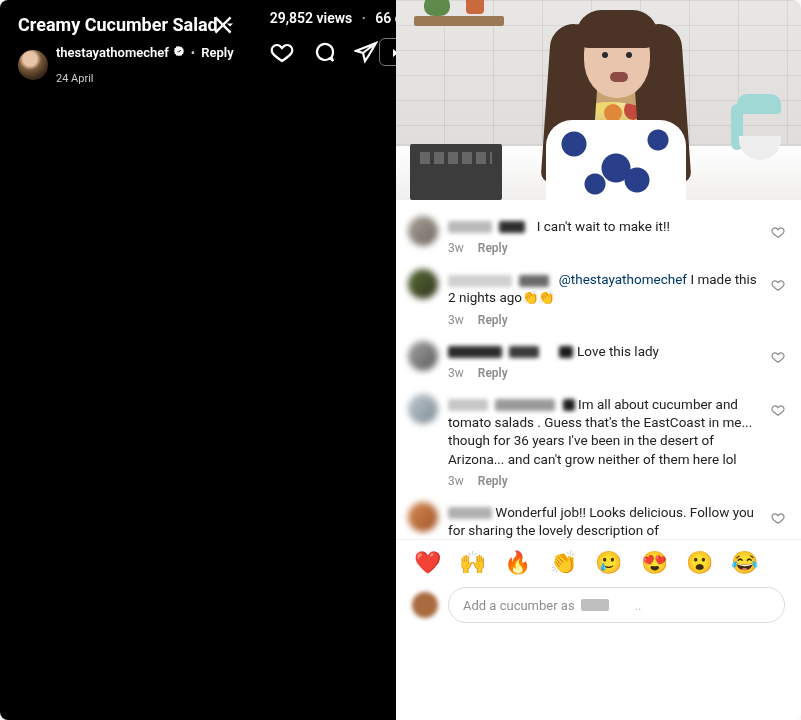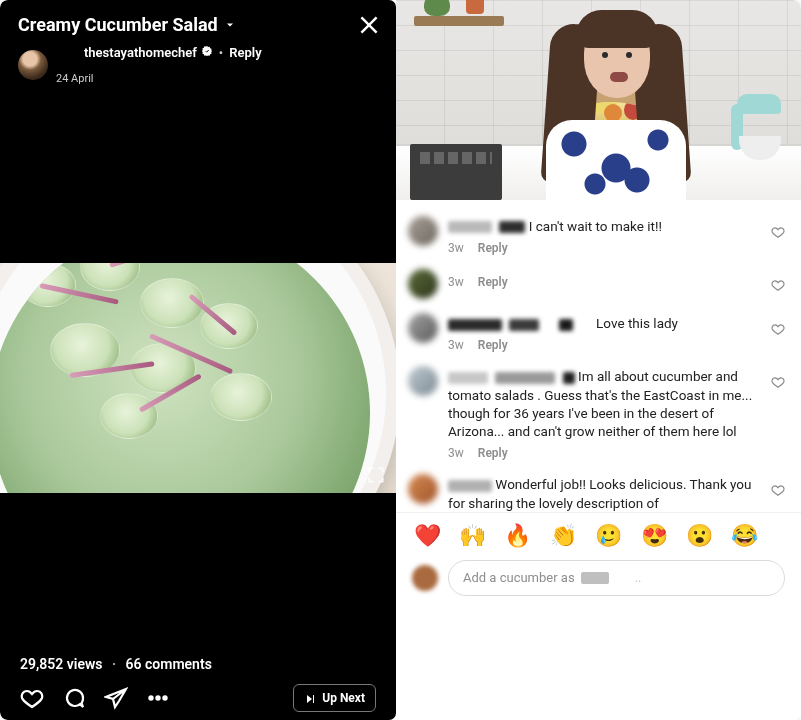--- a/index.html
+++ b/index.html
@@ -14,22 +14,21 @@
       display: flex;
     }
     
     .video-col {
       width: 396px;
       height: 720px;
       background: #000;
       position: relative;
       color: #fff;
       display: flex;
-      flex-direction: column;
-      border-radius: 7px;
+      flex-direction: row;
     }
     .vh-top {
       padding: 14px 14px 24px 18px;
       position: relative;
       flex: 0 0 auto;
     }
     .vh-title {
       font-size: 18px;
       font-weight: 700;
       display: inline-flex;
@@ -59,21 +58,21 @@
     .vh-user {
       font-weight: 600;
       display: inline-flex;
       align-items: center;
       gap: 4px;
     }
     .vh-verified svg { width: 12px; height: 12px; fill: #fff; }
     .vh-dot { opacity: .8; }
     .vh-follow { font-weight: 600; cursor: pointer; }
     .vh-userblock { display:flex; flex-direction:column; align-items:flex-start; }
-    .user-line{display:flex;align-items:center;gap:6px;margin-left:28px;}
+    .user-line{display:flex;align-items:center;gap:6px;}
 
     .video-frame {
       flex: 1 1 auto;
       display: flex;
       align-items: center;
       justify-content: center;
       position: relative;
     }
     .salad {
       width: 100%;
@@ -416,57 +415,63 @@
 
   <div class="comments">
     <div class="clist">
 
       <div class="comment">
         <div class="cavatar" style="filter:blur(3px);background:linear-gradient(135deg,#a8a098,#6e675f)"></div>
         <div class="cbody">
           <div class="ctext">
             <span class="rd" style="width:44px;background:#b9b9b9;filter:blur(2px)"></span>
             <span class="rd" style="width:26px;background:#2e2e2e;filter:blur(2px);margin-left:4px"></span>
-            <span style="">I can't wait to make it!!</span>
+            <span style="margin-left:8px">I can't wait to make it!!</span>
           </div>
           <div class="cmeta">
             <span>3w</span>
             <span class="reply-link">Reply</span>
           </div>
         </div>
         <span class="clike">
           <svg viewBox="0 0 24 24">
               <path d="M12 21s-7-4.5-9.5-8C.5 9 3 5 7 5c2 0 3.5 1 5 3 1.5-2 3-3 5-3 4 0 6.5 4 4.5 8C19 16.5 12 21 12 21z"></path>
             </svg>
         </span>
       </div>
 
       <div class="comment">
         <div class="cavatar" style="filter:blur(3px);background:linear-gradient(135deg,#5b6b3a,#2e341b)"></div>
         <div class="cbody">
+          <div class="ctext">
+            <span class="rd" style="width:64px;background:#cfcfcf;filter:blur(2px)"></span>
+            <span class="rd" style="width:30px;background:#6a6a6a;filter:blur(2px);margin-left:4px"></span>
+            <span class="mention" style="margin-left:6px">@thestayathomechef</span>
+            <span> I made this 2 nights ago👏👏</span>
+          </div>
           <div class="cmeta">
             <span>3w</span>
             <span class="reply-link">Reply</span>
           </div>
         </div>
         <span class="clike">
           <svg viewBox="0 0 24 24">
               <path d="M12 21s-7-4.5-9.5-8C.5 9 3 5 7 5c2 0 3.5 1 5 3 1.5-2 3-3 5-3 4 0 6.5 4 4.5 8C19 16.5 12 21 12 21z"></path>
             </svg>
         </span>
       </div>
 
       <div class="comment">
         <div class="cavatar" style="filter:blur(3px);background:linear-gradient(135deg,#a3a3a3,#5a5a5a)"></div>
         <div class="cbody">
           <div class="ctext">
             <span class="rd" style="width:54px;background:#2b2b2b;filter:blur(2px)"></span>
             <span class="rd" style="width:30px;background:#3b3b3b;filter:blur(2px);margin-left:4px"></span>
             <span class="rd" style="width:14px;background:#1a1a1a;filter:blur(2px);margin-left:16px"></span>
-            <span style="margin-left:20px">Love this lady</span>
+            <span style="margin-left:1px">Love this lady</span>
           </div>
           <div class="cmeta">
             <span>3w</span>
             <span class="reply-link">Reply</span>
           </div>
         </div>
         <span class="clike">
           <svg viewBox="0 0 24 24">
               <path d="M12 21s-7-4.5-9.5-8C.5 9 3 5 7 5c2 0 3.5 1 5 3 1.5-2 3-3 5-3 4 0 6.5 4 4.5 8C19 16.5 12 21 12 21z"></path>
             </svg>
@@ -492,21 +497,21 @@
               <path d="M12 21s-7-4.5-9.5-8C.5 9 3 5 7 5c2 0 3.5 1 5 3 1.5-2 3-3 5-3 4 0 6.5 4 4.5 8C19 16.5 12 21 12 21z"></path>
             </svg>
         </span>
       </div>
 
       <div class="comment" style="padding-bottom:0">
         <div class="cavatar" style="filter:blur(3px);background:linear-gradient(135deg,#d68b53,#a0542b)"></div>
         <div class="cbody">
           <div class="ctext">
             <span class="rd" style="width:44px;background:#b0b0b0;filter:blur(2px)"></span>
-            <span>Wonderful job!! Looks delicious. Thank you for sharing the lovely description of</span>
+            <span>Wonderful job!! Looks delicious. Follow you for sharing the lovely description of</span>
           </div>
         </div>
         <span class="clike">
           <svg viewBox="0 0 24 24">
               <path d="M12 21s-7-4.5-9.5-8C.5 9 3 5 7 5c2 0 3.5 1 5 3 1.5-2 3-3 5-3 4 0 6.5 4 4.5 8C19 16.5 12 21 12 21z"></path>
             </svg>
         </span>
       </div>
 
     </div>

